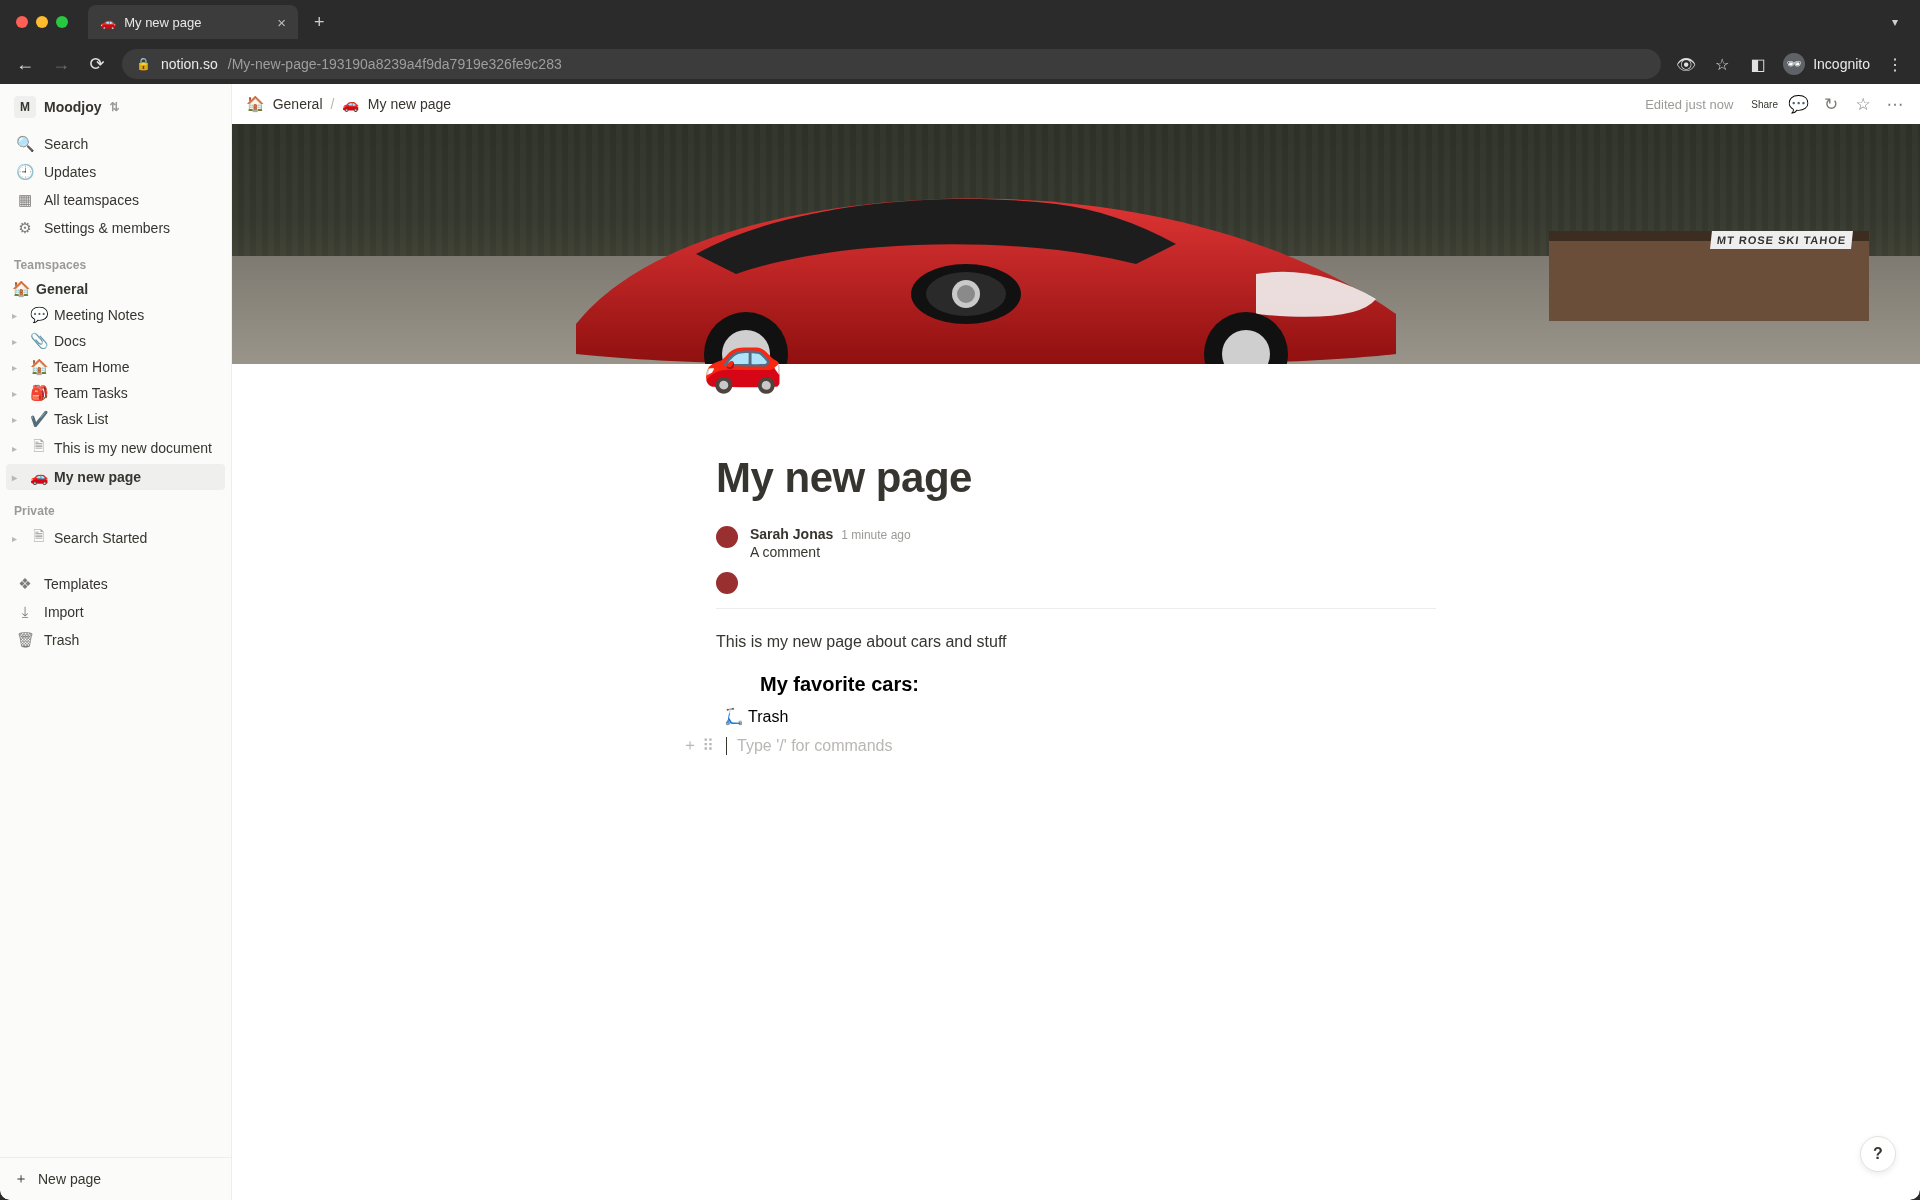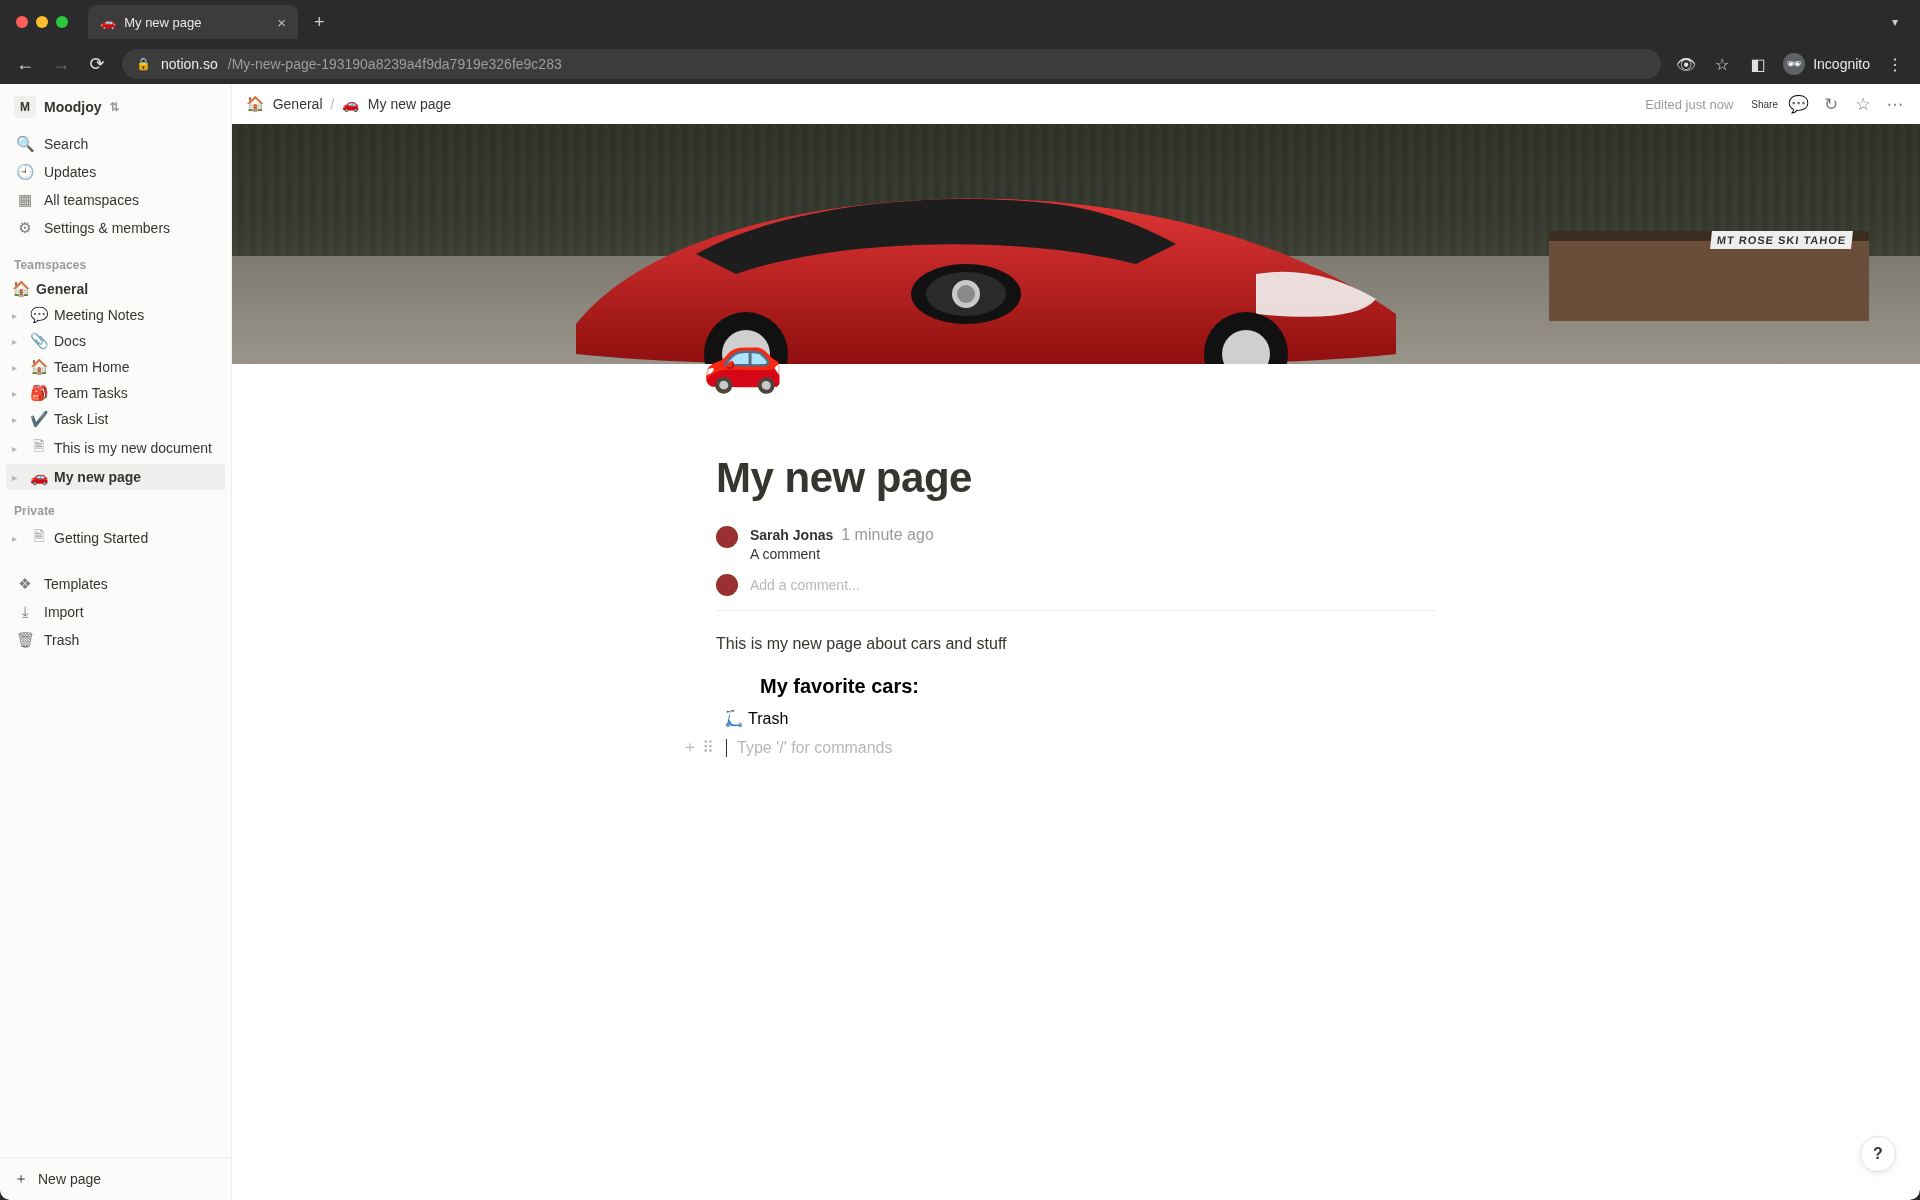--- a/index.html
+++ b/index.html
@@ -74,21 +74,21 @@
   .cover svg.car { position:absolute; left:18%; bottom:-40px; }
 
   .pageicon { position: absolute; left: 470px; top: 235px; font-size: 66px; z-index: 3; }
 
   .content { max-width: 720px; margin: 0 auto; padding: 90px 0 40px; width: 100%; }
   .title { font-size: 42px; font-weight: 800; letter-spacing: -0.5px; color: #37352f; margin-bottom: 18px; }
 
   .comment { display: flex; gap: 12px; padding: 6px 0; font-size: 14px; color: #37352f; }
   .comment .av { width: 22px; height: 22px; border-radius: 50%; background: #9a2f2f; flex: none; }
   .comment .meta .name { font-weight: 600; }
-  .comment .meta .time { color: #9b9a97; font-size: 16px; margin-left: 8px; }
+  .comment .meta .time { color: #9b9a97; font-size: 12px; margin-left: 8px; }
   .comment .body { margin-top: 2px; }
   .addc { display: flex; gap: 12px; align-items: center; padding-top: 6px; margin-bottom: 14px; }
   .addc .av { width: 22px; height: 22px; border-radius: 50%; background: #9a2f2f; flex:none; }
   .addc input { border: none; outline: none; font-size: 14px; color: #37352f; width: 100%; }
   .addc input::placeholder { color: #b8b7b4; }
   .divider { height:1px; background:#ededec; margin: 10px 0 24px; }
 
   .para { font-size: 16px; color: #37352f; margin: 8px 0 22px; }
   .h3 { font-size: 20px; font-weight: 700; margin-bottom: 8px; margin-left: 44px; }
   .list { font-size: 16px; }
@@ -210,21 +210,21 @@
           <span class="emoji">🚗</span>
           <span class="lbl">My new page</span>
         </div>
     </div>
 
     <div class="section">Private</div>
     <div class="tree">
       <div class="row">
           <span class="disc">▸</span>
           <span class="docic">🗎</span>
-          <span class="lbl">Getting Started</span>
+          <span class="lbl">Search Started</span>
         </div>
     </div>
 
     <div class="navlist" style="margin-top:14px">
       <div class="navitem">
           <span class="ic">❖</span>
           <span>Templates</span>
         </div>
       <div class="navitem">
           <span class="ic">⤓</span>
@@ -297,21 +297,20 @@
 
       <div class="comment">
         <div class="av"></div>
         <div class="meta">
           <div><span class="name">Sarah Jonas</span><span class="time">1 minute ago</span></div>
           <div class="body">A comment</div>
         </div>
       </div>
       <div class="addc">
         <div class="av"></div>
-        <input placeholder="Add a comment..." style="">
       </div>
       <div class="divider"></div>
 
       <p class="para">This is my new page about cars and stuff</p>
       <div class="h3">My favorite cars:</div>
       <div class="list">
         <div class="li">
           <span class="dash">🛴</span>
           <span>Trash</span>
         </div>

